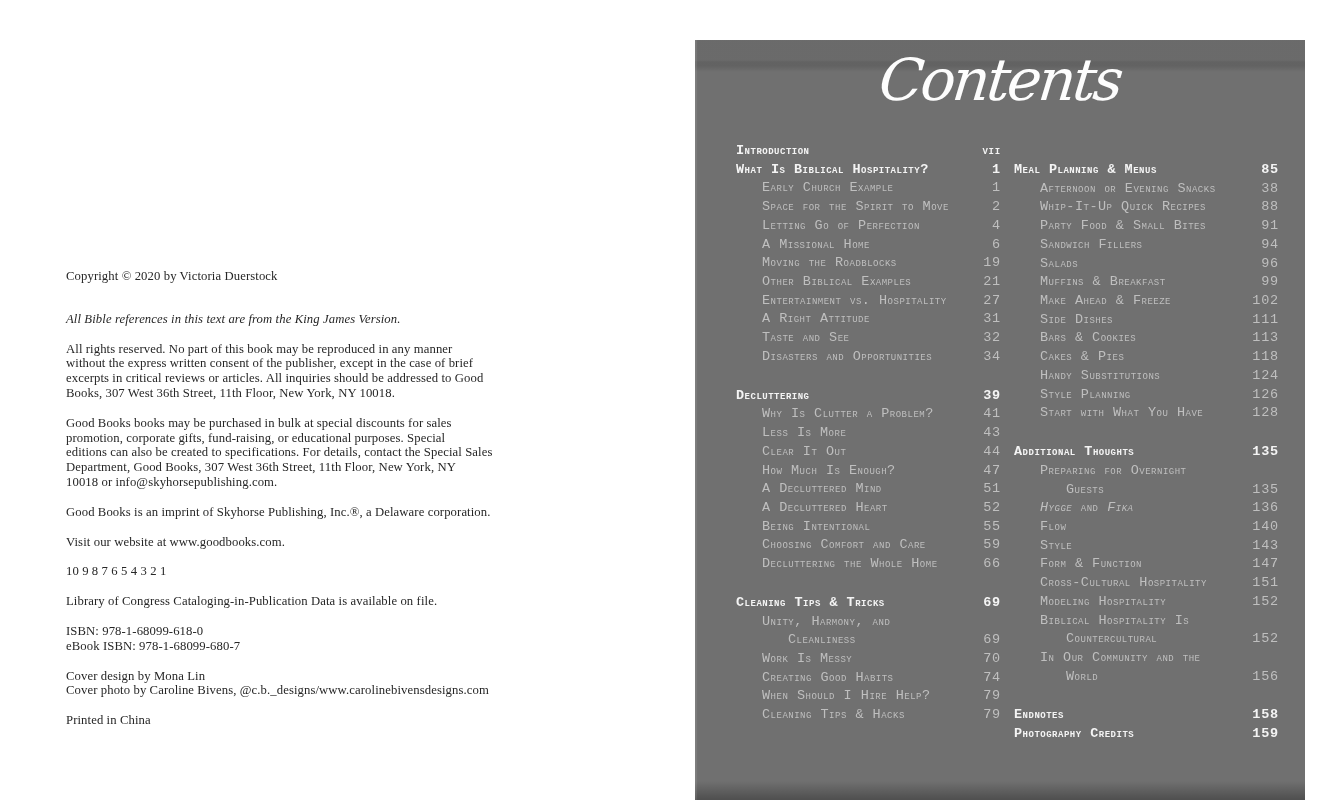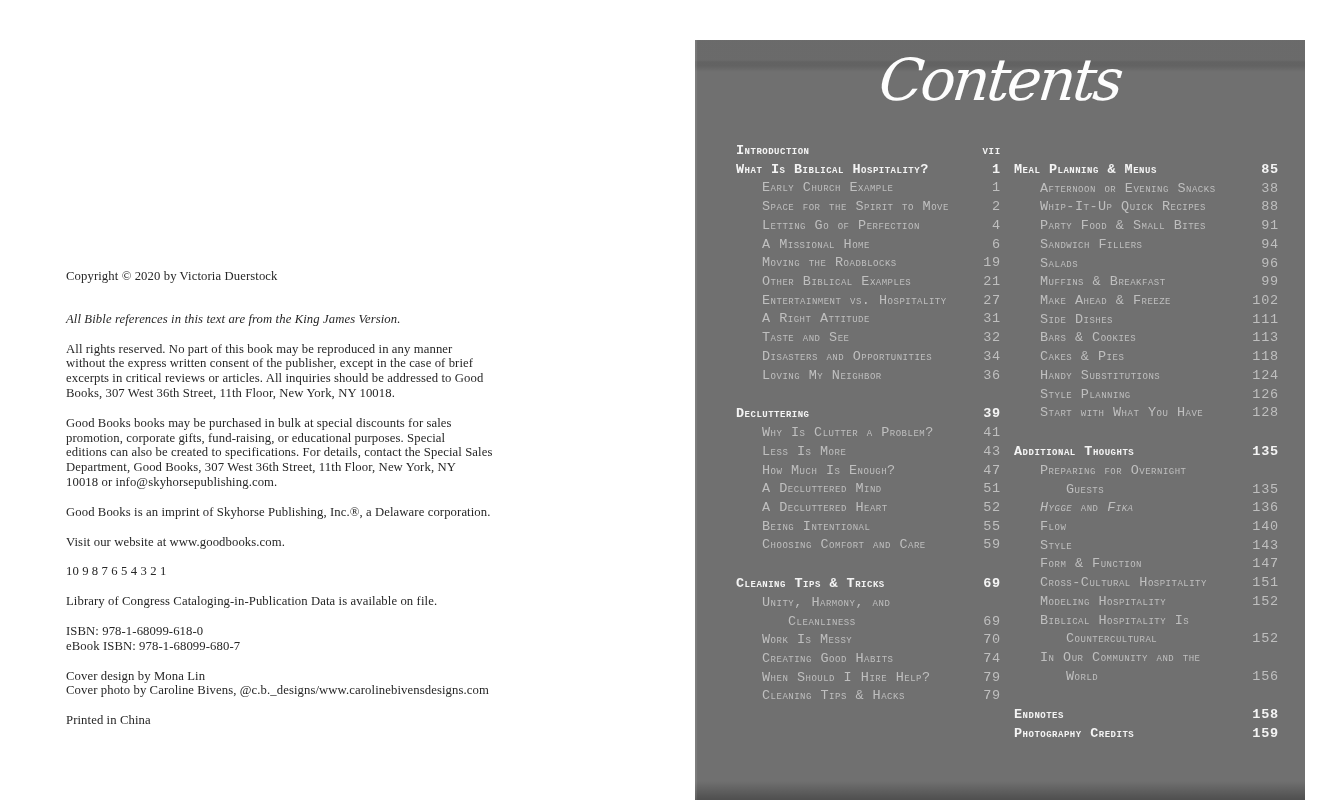--- a/index.html
+++ b/index.html
@@ -143,56 +143,60 @@
             <span class="toc-page">31</span>
           </div>
           <div class="toc-row lvl1">
             <span class="toc-label">Taste and See</span>
             <span class="toc-page">32</span>
           </div>
           <div class="toc-row lvl1">
             <span class="toc-label">Disasters and Opportunities</span>
             <span class="toc-page">34</span>
           </div>
-          <div class="toc-row lvl1">
-            <span class="toc-label">Loving My Neighbor</span>
-            <span class="toc-page">36</span>
-          </div>
           <div class="toc-spacer"></div>
           <div class="toc-row bold">
             <span class="toc-label">Decluttering</span>
             <span class="toc-page">39</span>
           </div>
           <div class="toc-row lvl1">
             <span class="toc-label">Why Is Clutter a Problem?</span>
             <span class="toc-page">41</span>
           </div>
           <div class="toc-row lvl1">
             <span class="toc-label">Less Is More</span>
             <span class="toc-page">43</span>
           </div>
           <div class="toc-row lvl1">
+            <span class="toc-label">Clear It Out</span>
+            <span class="toc-page">44</span>
+          </div>
+          <div class="toc-row lvl1">
             <span class="toc-label">How Much Is Enough?</span>
             <span class="toc-page">47</span>
           </div>
           <div class="toc-row lvl1">
             <span class="toc-label">A Decluttered Mind</span>
             <span class="toc-page">51</span>
           </div>
           <div class="toc-row lvl1">
             <span class="toc-label">A Decluttered Heart</span>
             <span class="toc-page">52</span>
           </div>
           <div class="toc-row lvl1">
             <span class="toc-label">Being Intentional</span>
             <span class="toc-page">55</span>
           </div>
           <div class="toc-row lvl1">
             <span class="toc-label">Choosing Comfort and Care</span>
             <span class="toc-page">59</span>
+          </div>
+          <div class="toc-row lvl1">
+            <span class="toc-label">Decluttering the Whole Home</span>
+            <span class="toc-page">66</span>
           </div>
           <div class="toc-spacer"></div>
           <div class="toc-row bold">
             <span class="toc-label">Cleaning Tips &amp; Tricks</span>
             <span class="toc-page">69</span>
           </div>
           <div class="toc-row lvl1">
             <span class="toc-label">Unity, Harmony, and</span>
           </div>
           <div class="toc-row wrap2">

